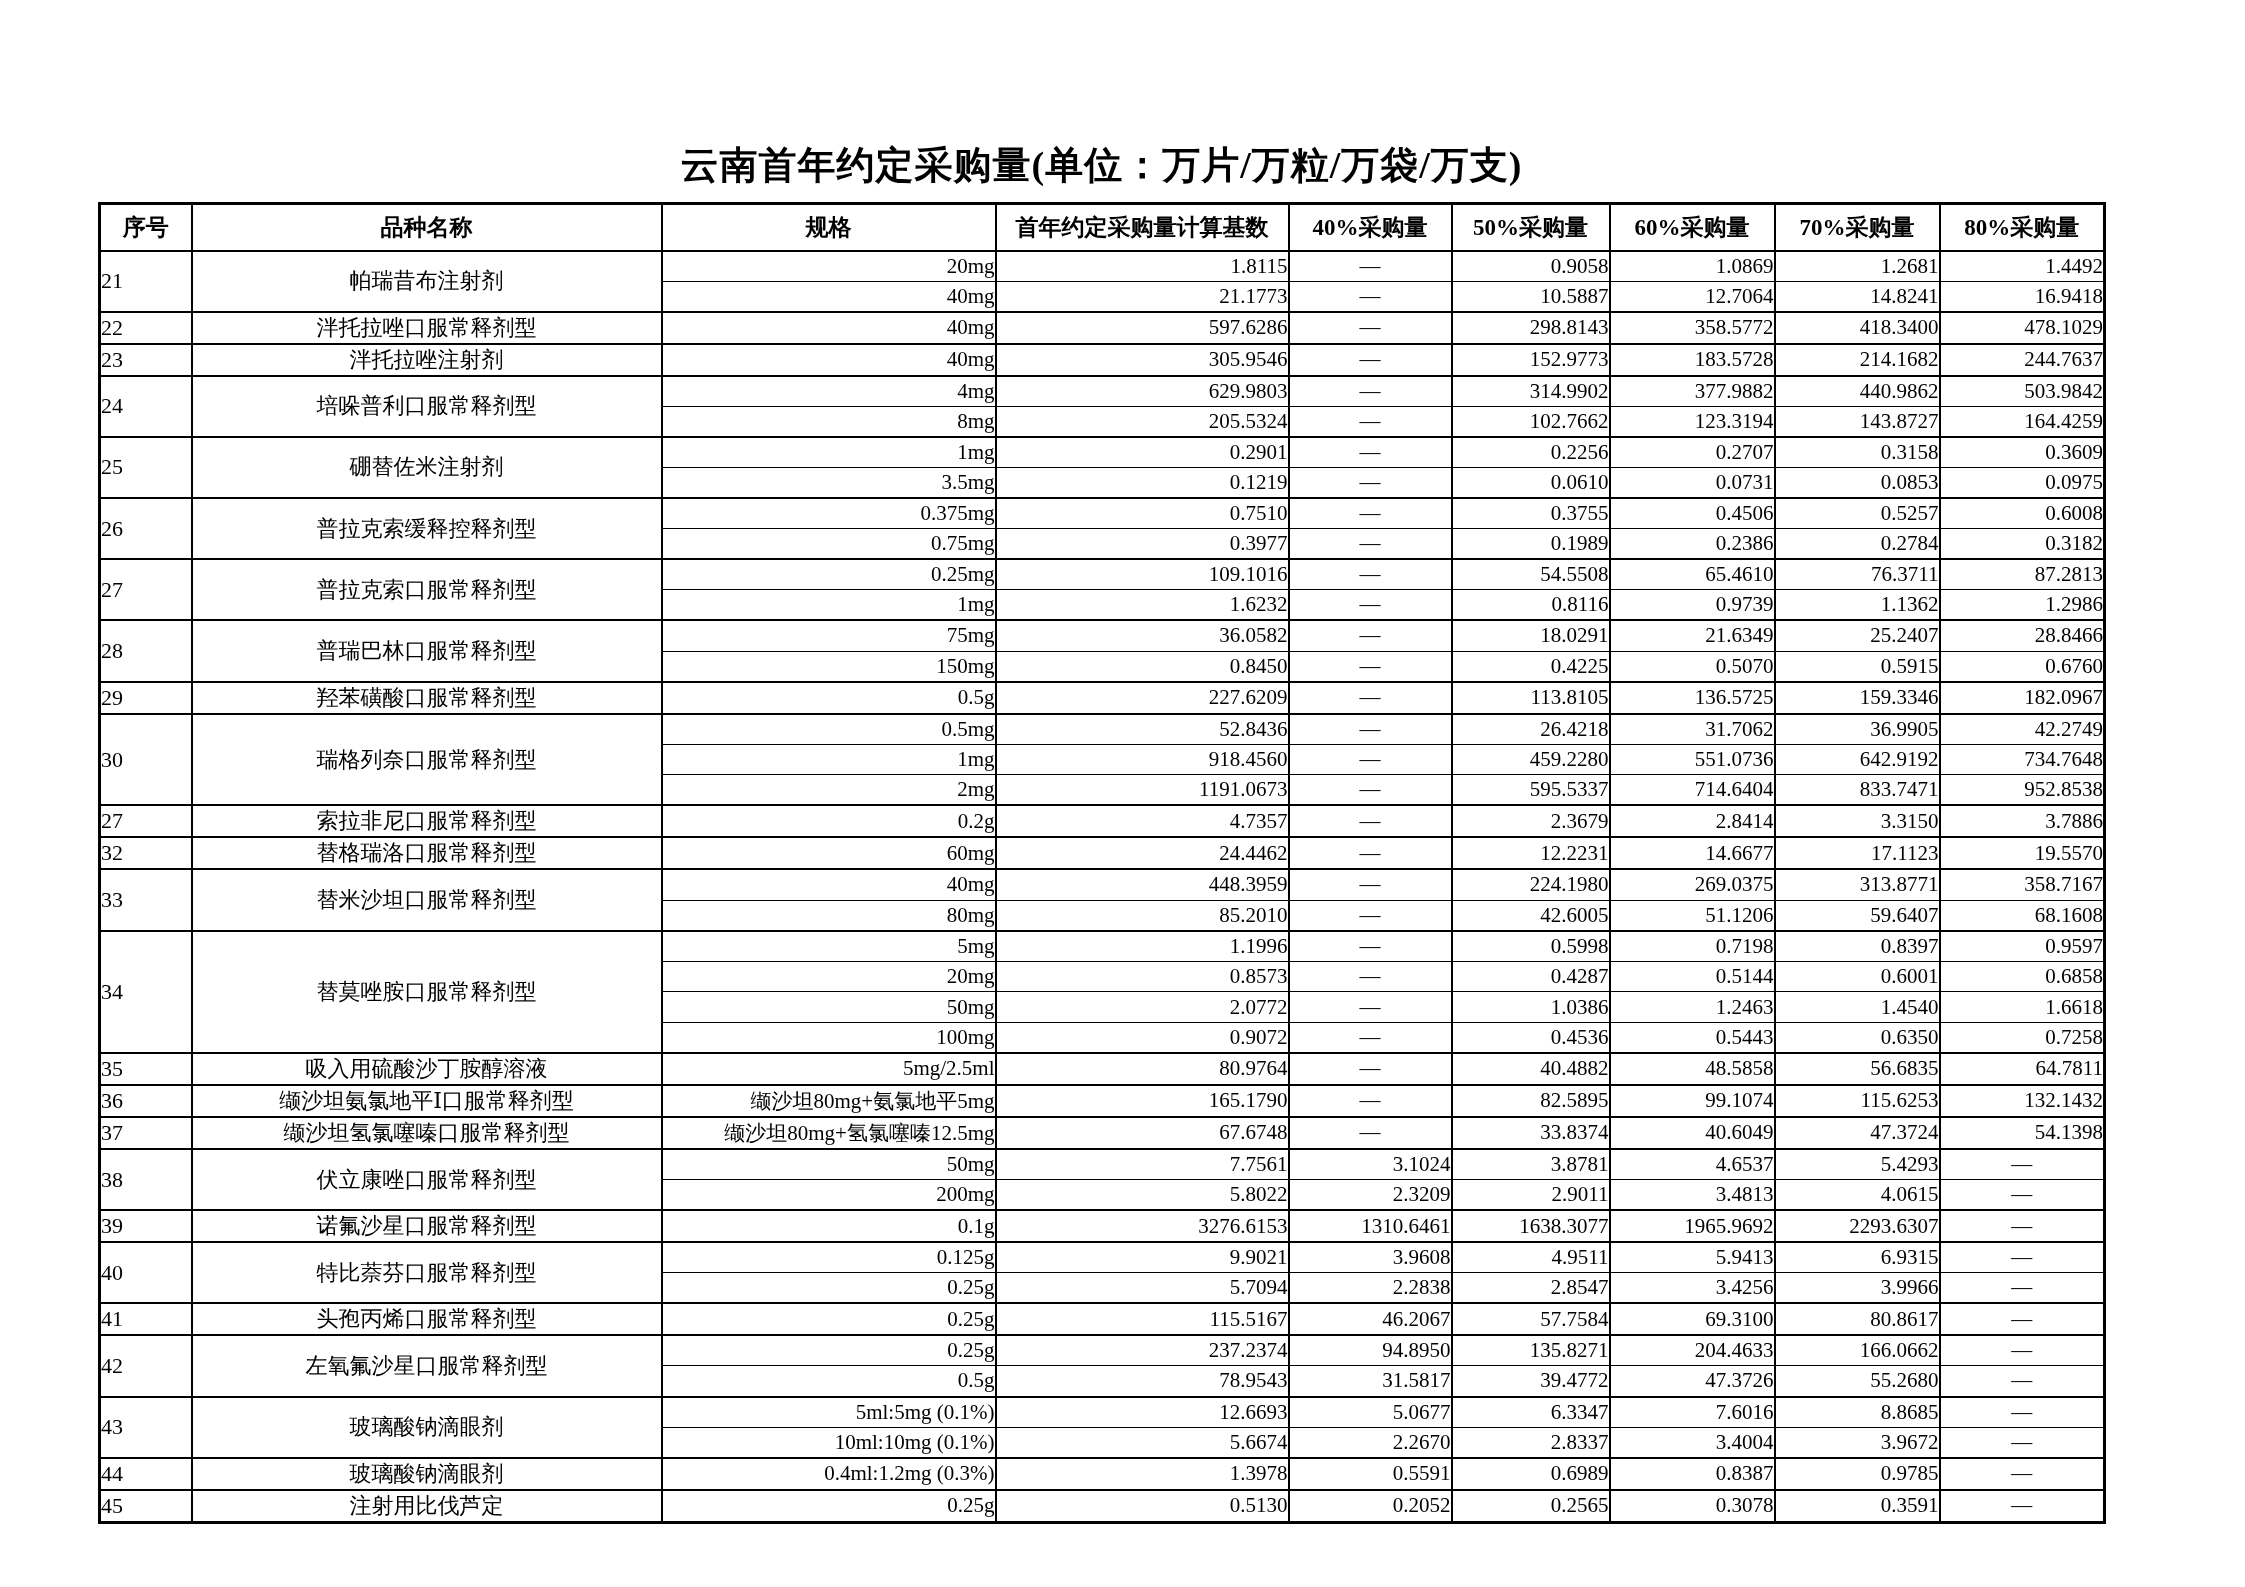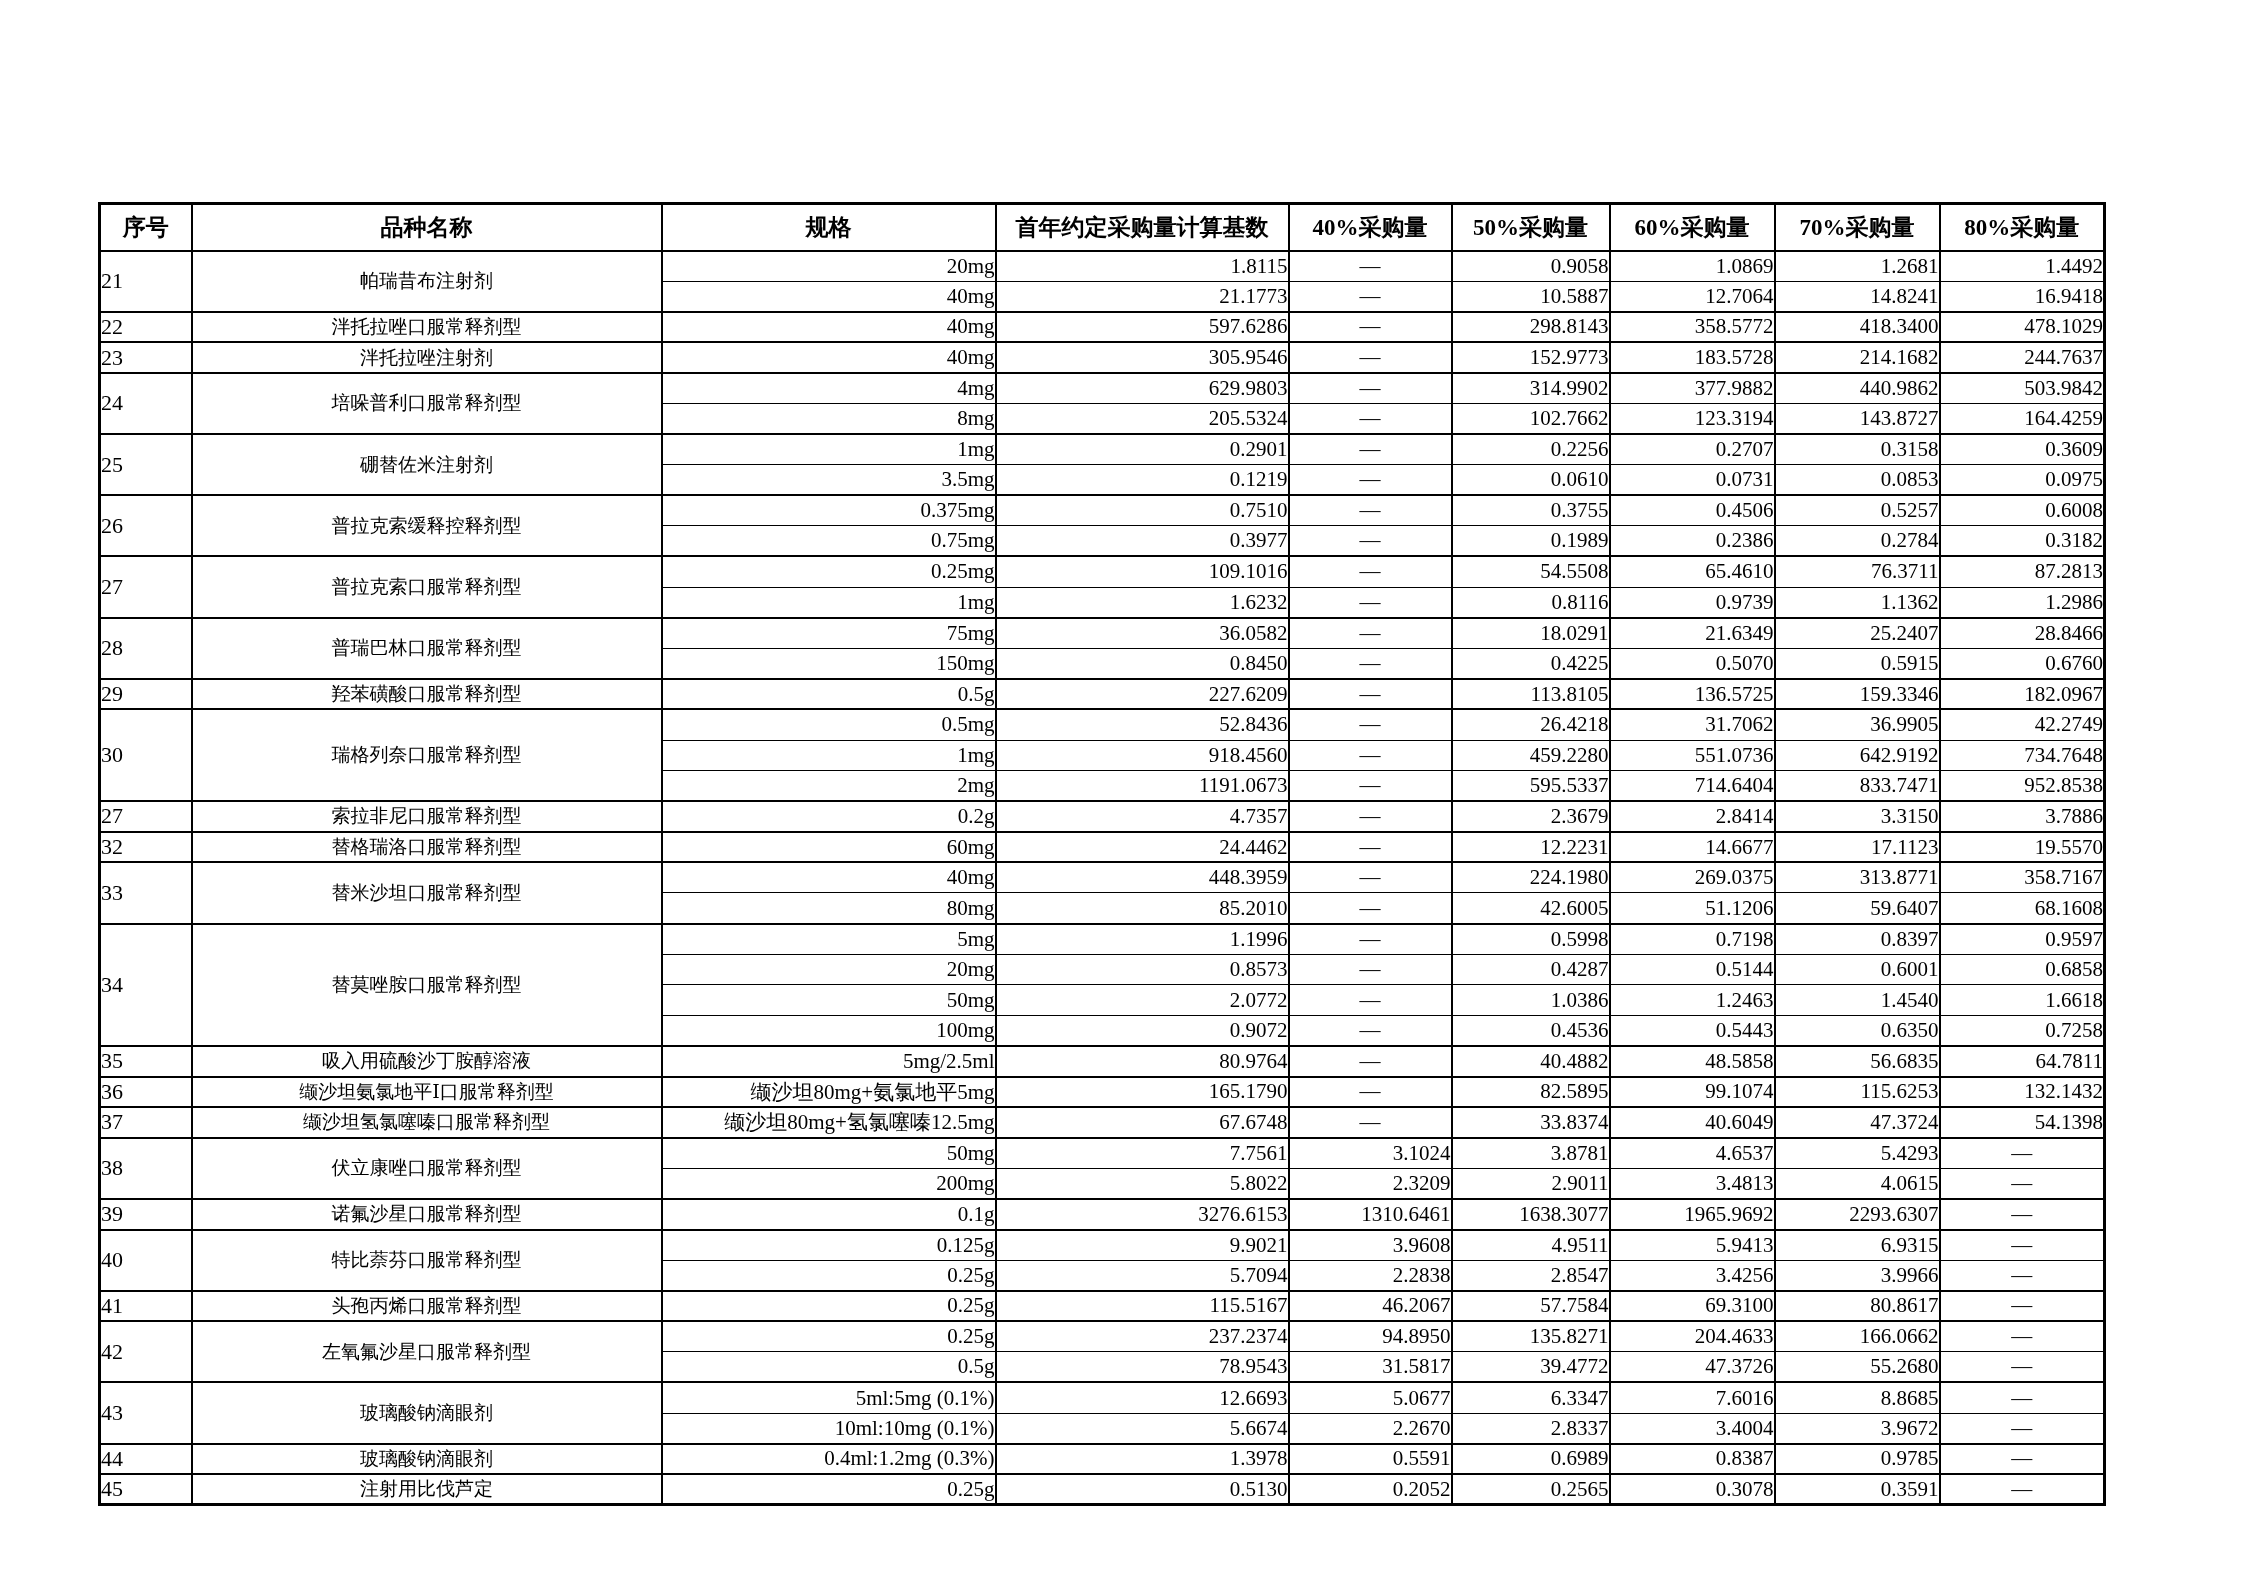--- a/index.html
+++ b/index.html
@@ -53,40 +53,41 @@
     border-bottom: 2.5px solid #000;
   }
   tr.spec-row { height: 30.6px; }
   tr.group-start td { border-top: 2.5px solid #000; }
   td.cell-no {
     text-align: left;
     font-size: 22px;
   }
   td.cell-name {
     text-align: center;
-    font-size: 19px;
+    font-size: 22px;
   }
   td.cell-spec {
     text-align: right;
     font-size: 21px;
   }
   td.cell-num {
     text-align: right;
     font-size: 21px;
     padding-right: 8px;
   }
   td.cell-dash {
     text-align: center;
     font-size: 21px;
   }
 </style>
 </head>
 <body>
 
 <div class="page">
+  <div class="doc-title">云南首年约定采购量(单位：万片/万粒/万袋/万支)</div>
   <table class="proc-table">
     <colgroup>
         <col style="width: 92px;">
         <col style="width: 470px;">
         <col style="width: 334px;">
         <col style="width: 293px;">
         <col style="width: 163px;">
         <col style="width: 158px;">
         <col style="width: 165px;">
         <col style="width: 165px;">

